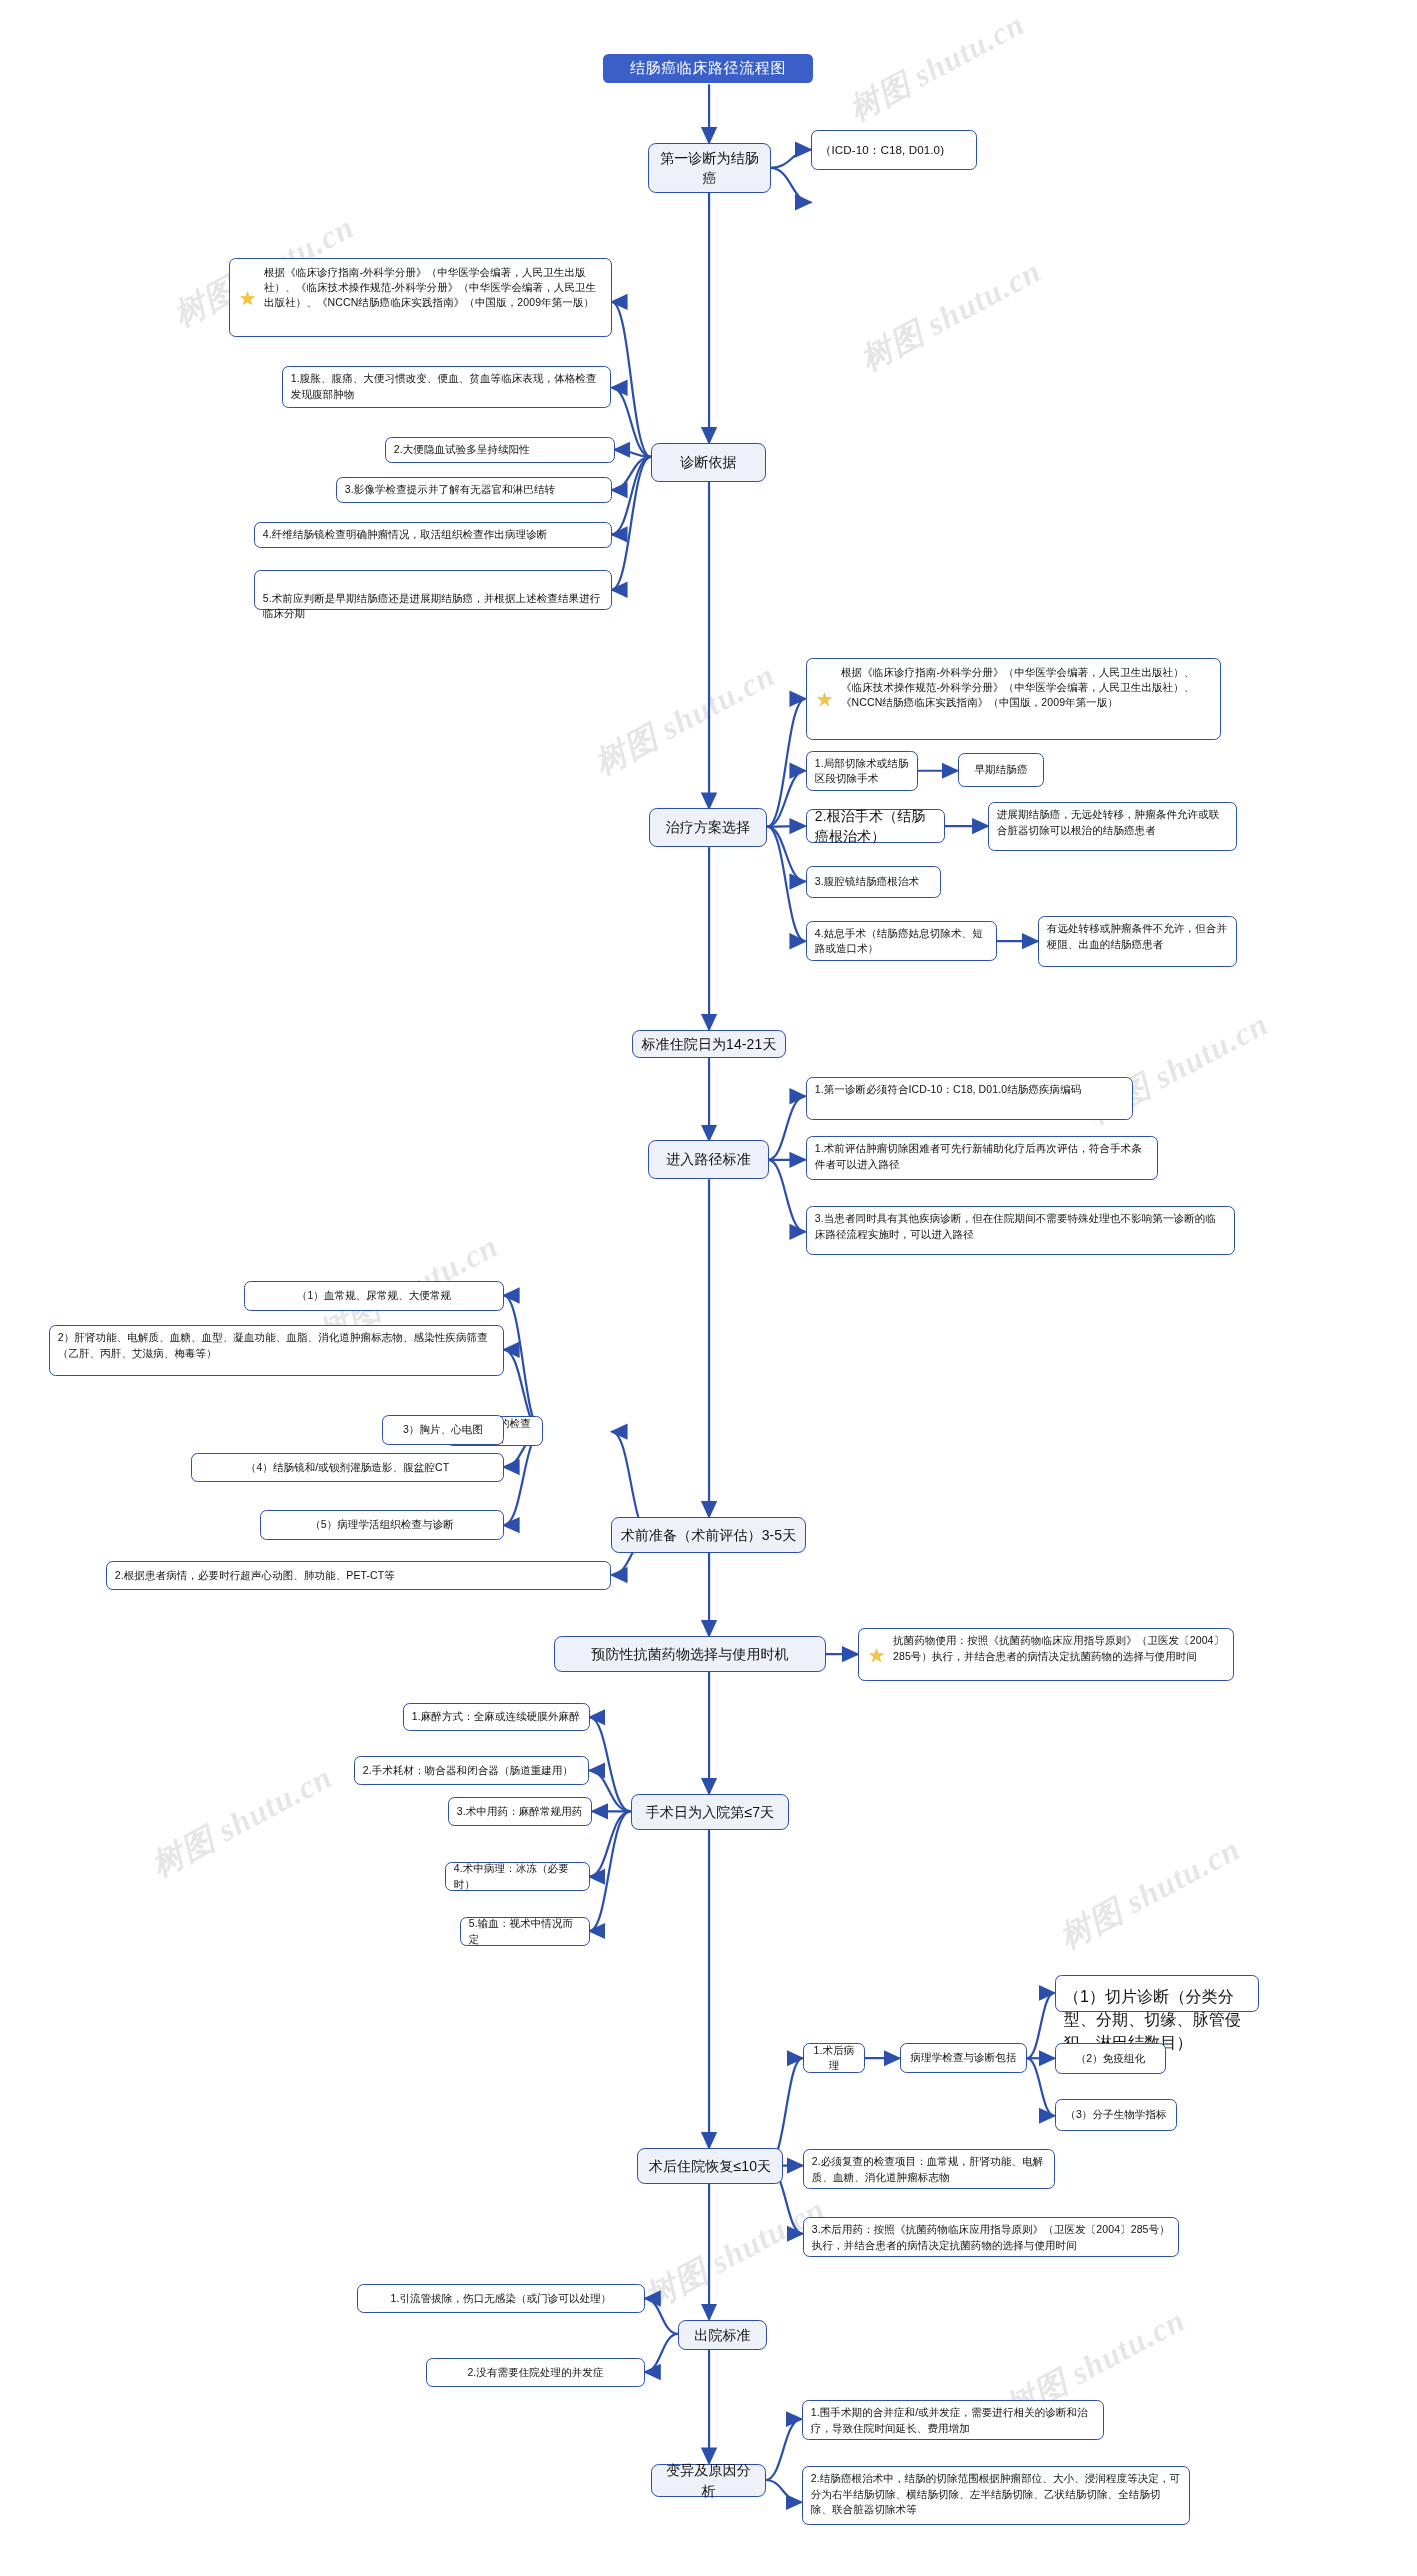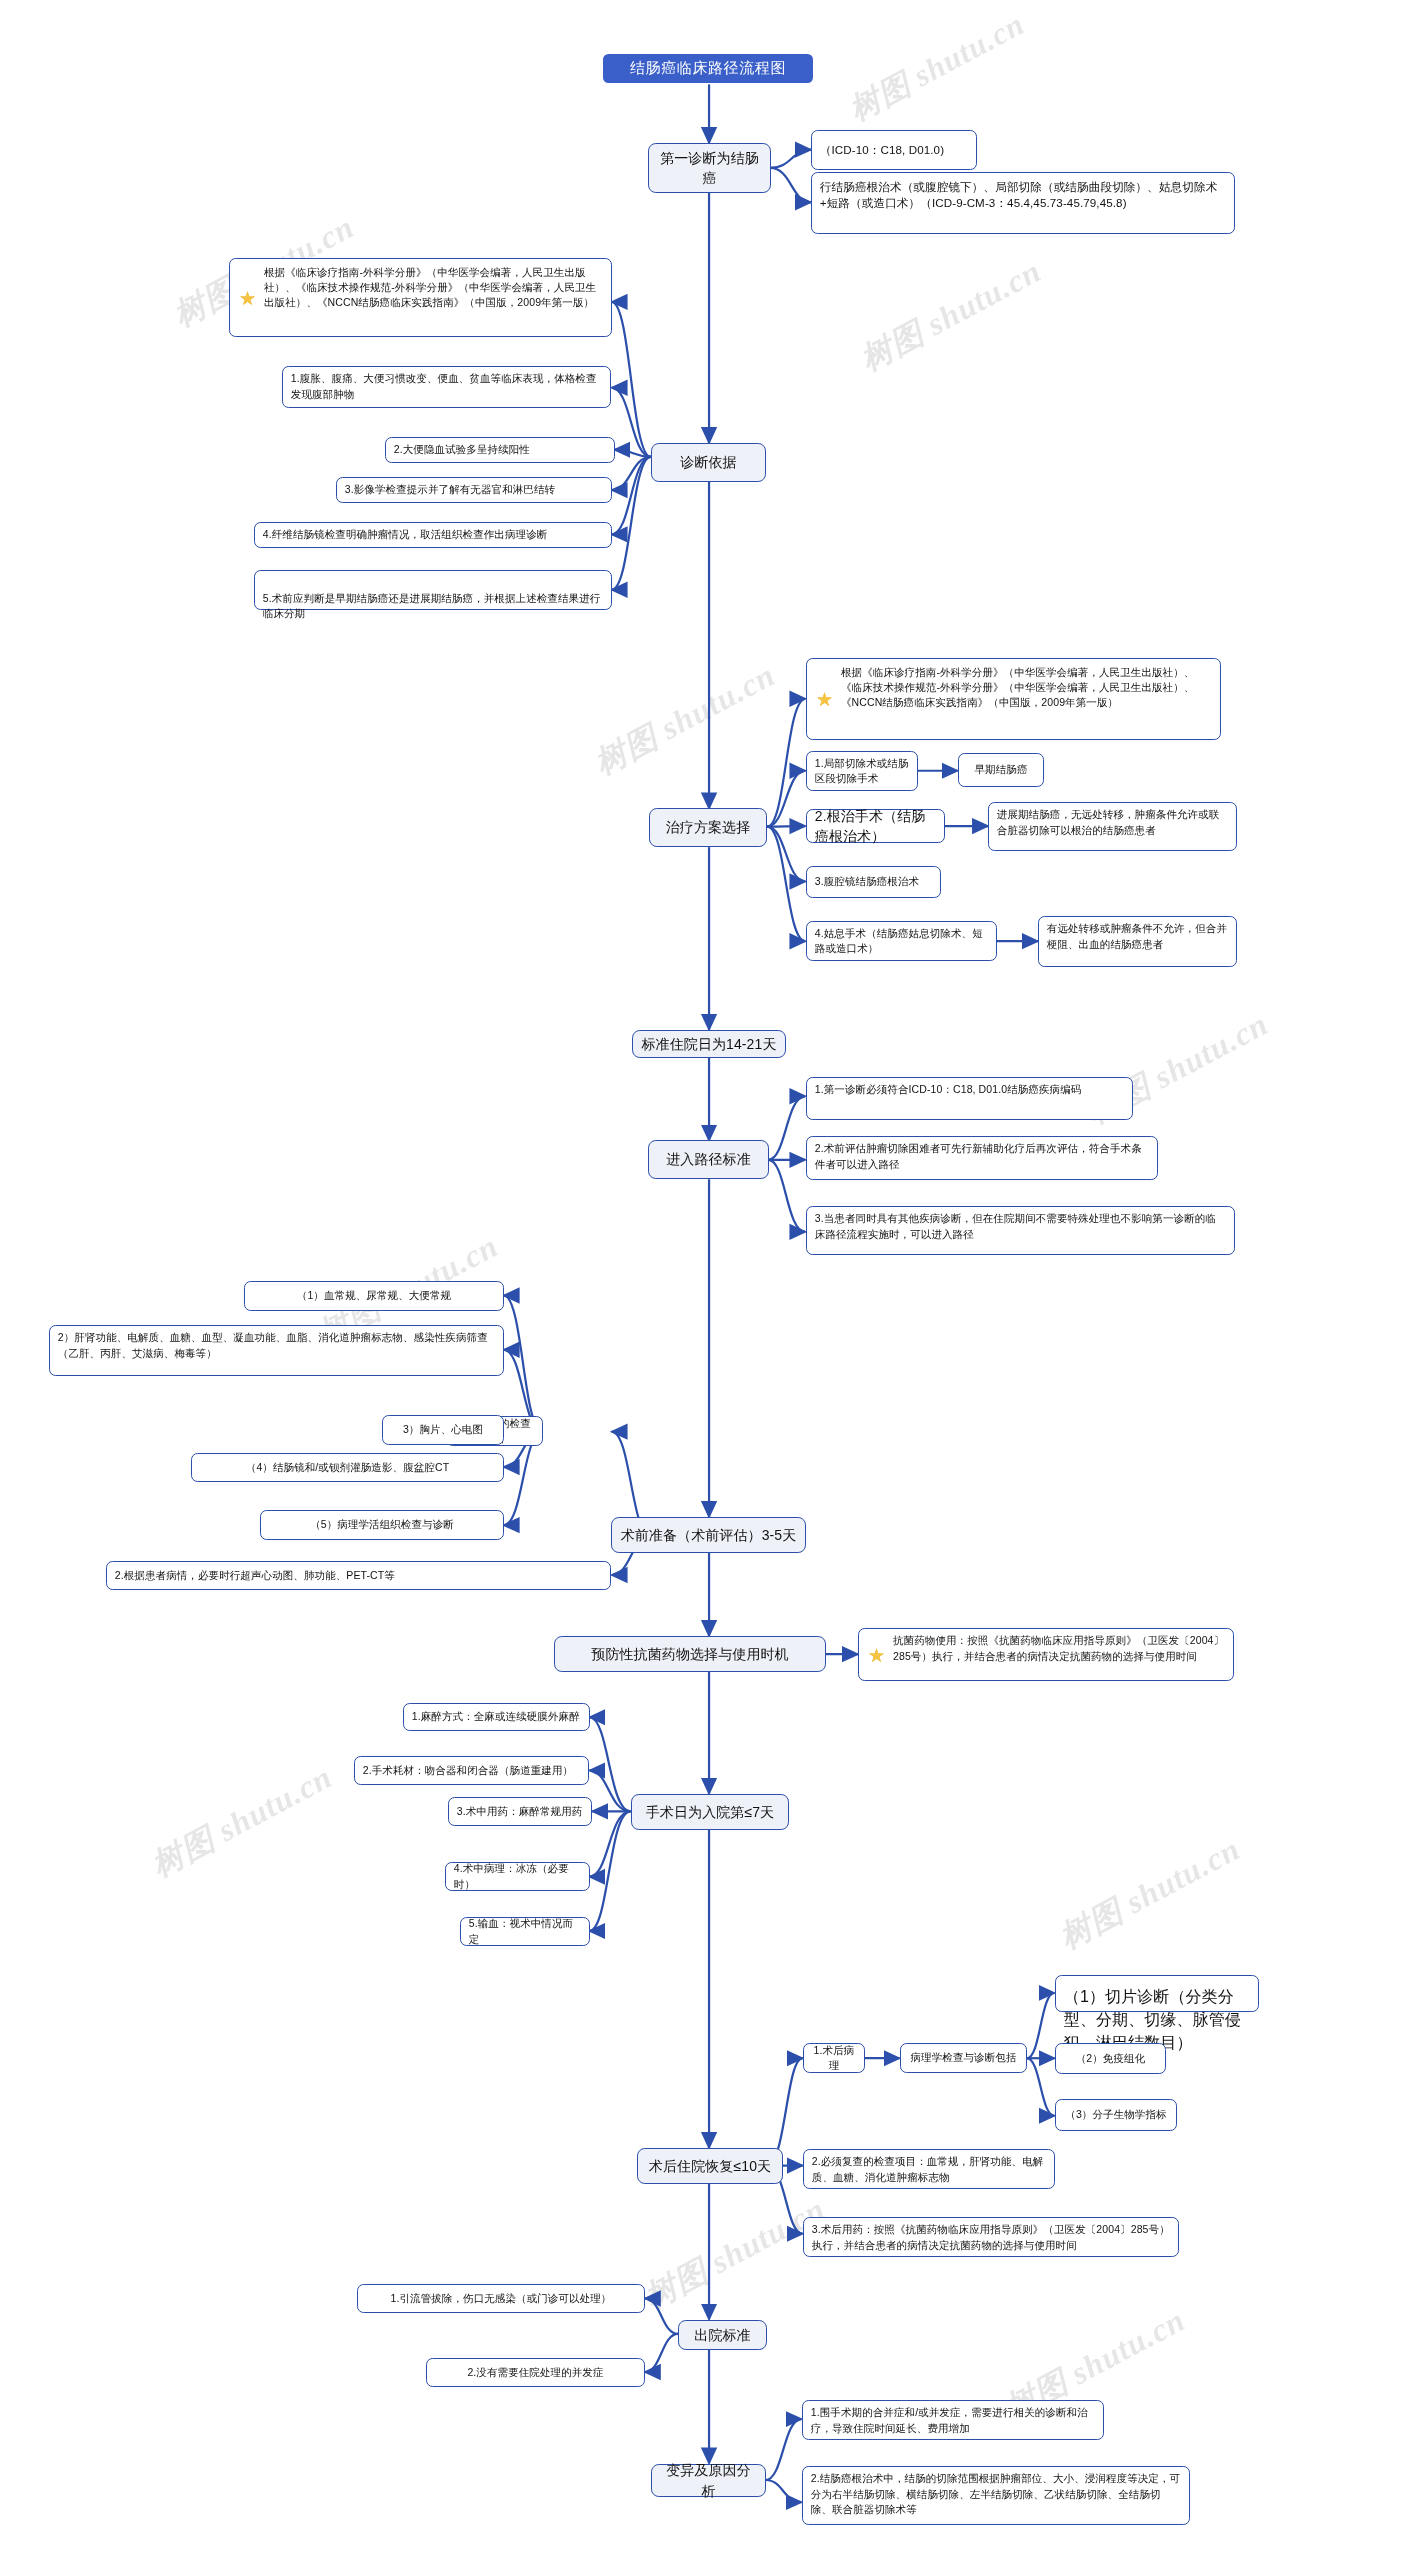--- a/index.html
+++ b/index.html
@@ -191,21 +191,20 @@
   <div class="node spine" style="left:632px; top:1030px; width:154px; height:28px;">标准住院日为14-21天</div>
   <div class="node spine" style="left:648px; top:1140px; width:121px; height:39px;">进入路径标准</div>
   <div class="node spine" style="left:611px; top:1517px; width:195px; height:36px;">术前准备（术前评估）3-5天</div>
   <div class="node spine" style="left:554px; top:1636px; width:272px; height:36px;">预防性抗菌药物选择与使用时机</div>
   <div class="node spine" style="left:631px; top:1794px; width:158px; height:36px;">手术日为入院第≤7天</div>
   <div class="node spine" style="left:637px; top:2148px; width:146px; height:36px;">术后住院恢复≤10天</div>
   <div class="node spine" style="left:678px; top:2320px; width:89px; height:30px;">出院标准</div>
   <div class="node spine" style="left:651px; top:2464px; width:115px; height:33px;">变异及原因分析</div>
 
   <div class="node" style="left:811px; top:130px; width:166px; height:40px; font-size:11.6px;text-align:center;">（ICD-10：C18, D01.0)</div>
-  <div class="node" style="left:811px; top:172px; width:424px; height:62px; font-size:11.6px; align-items:flex-start; padding-top:5.5px;">行结肠癌根治术（或腹腔镜下）、局部切除（或结肠曲段切除）、姑息切除术+短路（或造口术）（ICD-9-CM-3：45.4,45.73-45.79,45.8)</div>
 
   <div class="node star" style="left:229px; top:258px; width:383px; height:79px; font-size:10.5px; align-items:flex-start; padding-top:5.5px;">
     <span class="star-glyph">★</span>
     <span>根据《临床诊疗指南-外科学分册》（中华医学会编著，人民卫生出版社）、《临床技术操作规范-外科学分册》（中华医学会编著，人民卫生出版社）、《NCCN结肠癌临床实践指南》（中国版，2009年第一版）</span>
   </div>
   <div class="node" style="left:282px; top:366px; width:329px; height:42px; font-size:10.5px; align-items:flex-start; padding-top:4.4px;">1.腹胀、腹痛、大便习惯改变、便血、贫血等临床表现，体格检查发现腹部肿物</div>
   <div class="node" style="left:385px; top:437px; width:230px; height:25.5px; font-size:10.5px;">2.大便隐血试验多呈持续阳性</div>
   <div class="node" style="left:336px; top:477px; width:276px; height:25.5px; font-size:10.5px;">3.影像学检查提示并了解有无器官和淋巴结转</div>
   <div class="node" style="left:254px; top:522px; width:358px; height:25.5px; font-size:10.5px;">4.纤维结肠镜检查明确肿瘤情况，取活组织检查作出病理诊断</div>
   <div class="node" style="left:254px; top:570px; width:358px; height:40px; font-size:10.5px; align-items:flex-start; padding-top:20px;">5.术前应判断是早期结肠癌还是进展期结肠癌，并根据上述检查结果进行临床分期</div>
@@ -219,21 +218,21 @@
 
   <div class="node" style="left:806px; top:809px; width:139px; height:34px; font-size:14px;">2.根治手术（结肠癌根治术）</div>
   <div class="node" style="left:988px; top:802px; width:249px; height:49px; font-size:10.5px; align-items:flex-start; padding-top:4.4px;">进展期结肠癌，无远处转移，肿瘤条件允许或联合脏器切除可以根治的结肠癌患者</div>
 
   <div class="node" style="left:806px; top:866px; width:135px; height:32px; font-size:10.5px;">3.腹腔镜结肠癌根治术</div>
 
   <div class="node" style="left:806px; top:921px; width:191px; height:40px; font-size:10.5px;">4.姑息手术（结肠癌姑息切除术、短路或造口术）</div>
   <div class="node" style="left:1038px; top:916px; width:199px; height:51px; font-size:10.5px; align-items:flex-start; padding-top:4.4px;">有远处转移或肿瘤条件不允许，但合并梗阻、出血的结肠癌患者</div>
 
   <div class="node" style="left:806px; top:1077px; width:327px; height:43px; font-size:10.5px; align-items:flex-start; padding-top:4.4px;">1.第一诊断必须符合ICD-10：C18, D01.0结肠癌疾病编码</div>
-  <div class="node" style="left:806px; top:1136px; width:352px; height:44px; font-size:10.5px; align-items:flex-start; padding-top:4.4px;">2.术前评估肿瘤切除困难者可先行新辅助化疗后再次评估，符合手术条件者可以进入路径</div>
+  <div class="node" style="left:806px; top:1136px; width:352px; height:44px; font-size:10.5px; align-items:flex-start; padding-top:4.4px;">1.术前评估肿瘤切除困难者可先行新辅助化疗后再次评估，符合手术条件者可以进入路径</div>
   <div class="node" style="left:806px; top:1206px; width:429px; height:49px; font-size:10.5px; align-items:flex-start; padding-top:4.4px;">3.当患者同时具有其他疾病诊断，但在住院期间不需要特殊处理也不影响第一诊断的临床路径流程实施时，可以进入路径</div>
 
   <div class="node center" style="left:446px; top:1416px; width:97px; height:30px; font-size:10.5px;">1.所必须的检查项目</div>
 
   <div class="node center" style="left:244px; top:1281px; width:260px; height:30px; font-size:10.5px;">（1）血常规、尿常规、大便常规</div>
   <div class="node" style="left:49px; top:1325px; width:455px; height:51px; font-size:10.5px; align-items:flex-start; padding-top:4.4px;">2）肝肾功能、电解质、血糖、血型、凝血功能、血脂、消化道肿瘤标志物、感染性疾病筛查（乙肝、丙肝、艾滋病、梅毒等）</div>
   <div class="node center" style="left:382px; top:1415px; width:122px; height:30px; font-size:10.5px;">3）胸片、心电图</div>
   <div class="node center" style="left:191px; top:1453px; width:313px; height:29px; font-size:10.5px;">（4）结肠镜和/或钡剂灌肠造影、腹盆腔CT</div>
   <div class="node center" style="left:260px; top:1510px; width:244px; height:30px; font-size:10.5px;">（5）病理学活组织检查与诊断</div>
 

